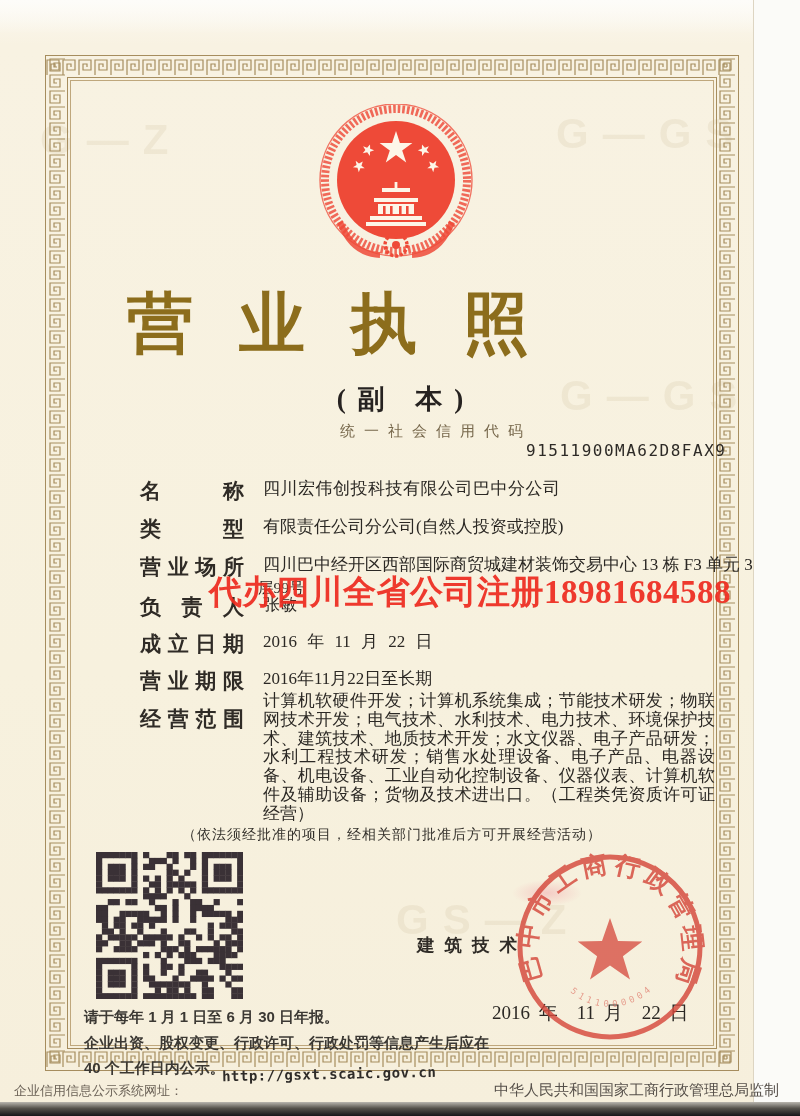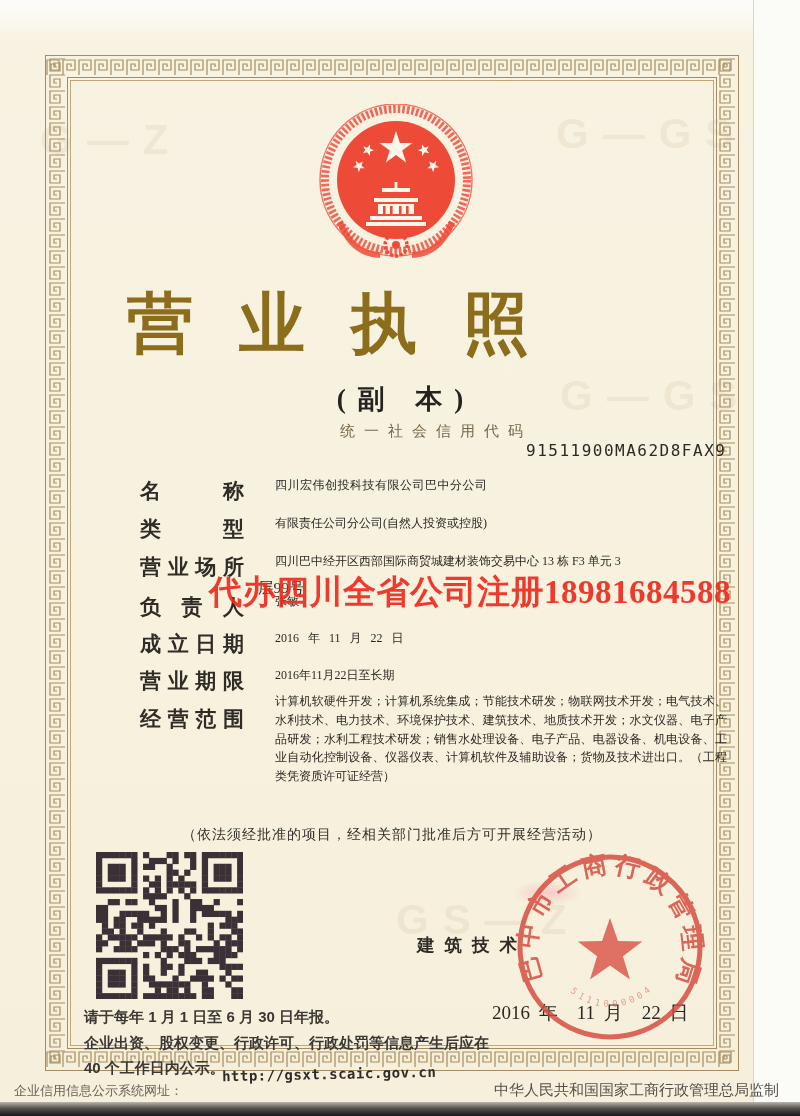--- a/index.html
+++ b/index.html
@@ -33,21 +33,21 @@
   .subtitle{position:absolute;left:0;top:381px;width:800px;text-align:center;
             font-weight:700;font-size:27px;color:#262220;letter-spacing:12px;text-indent:12px}
   .code-label{position:absolute;left:340px;top:422px;font-size:15px;color:#77684c;
               letter-spacing:9px}
   .code-value{position:absolute;left:526px;top:441px;font-family:"DejaVu Sans Mono",monospace;
               font-size:16px;color:#2d2a26;letter-spacing:1.5px}
   
   .row{position:absolute;left:140px;display:flex;align-items:flex-start}
   .row .lab{width:104px;font-size:21px;font-weight:600;color:#2f2b26;
             text-align:justify;text-align-last:justify;flex:none}
-  .row .val{margin-left:31px;font-size:12px;color:#2b2824}
+  .row .val{margin-left:19px;font-size:17px;color:#2b2824}
   .val-name{font-size:18px;letter-spacing:.5px}
   .val-addr{font-size:15.5px;white-space:nowrap}
   .addr2{position:absolute;left:258px;top:578px;font-size:15.5px;color:#2b2824}
   .val-date{font-size:19px;word-spacing:6px}
   .val-term{font-size:17px}
   .val-scope{width:452px;font-size:14.6px;line-height:18.8px;text-align:justify;color:#2b2824}
   .scope-lab{padding-top:13px}
   
   .red-wm{position:absolute;left:209px;top:570px;font-family:Liberation Serif, serif;
           font-weight:700;font-size:33px;color:#ee2c20;opacity:.93;white-space:nowrap;

